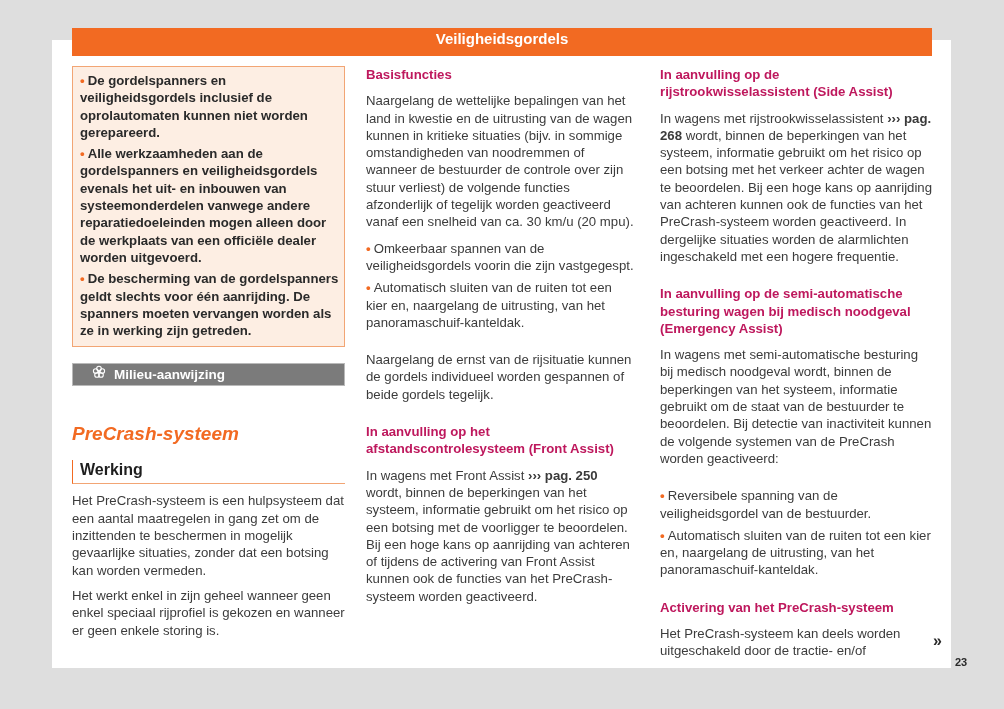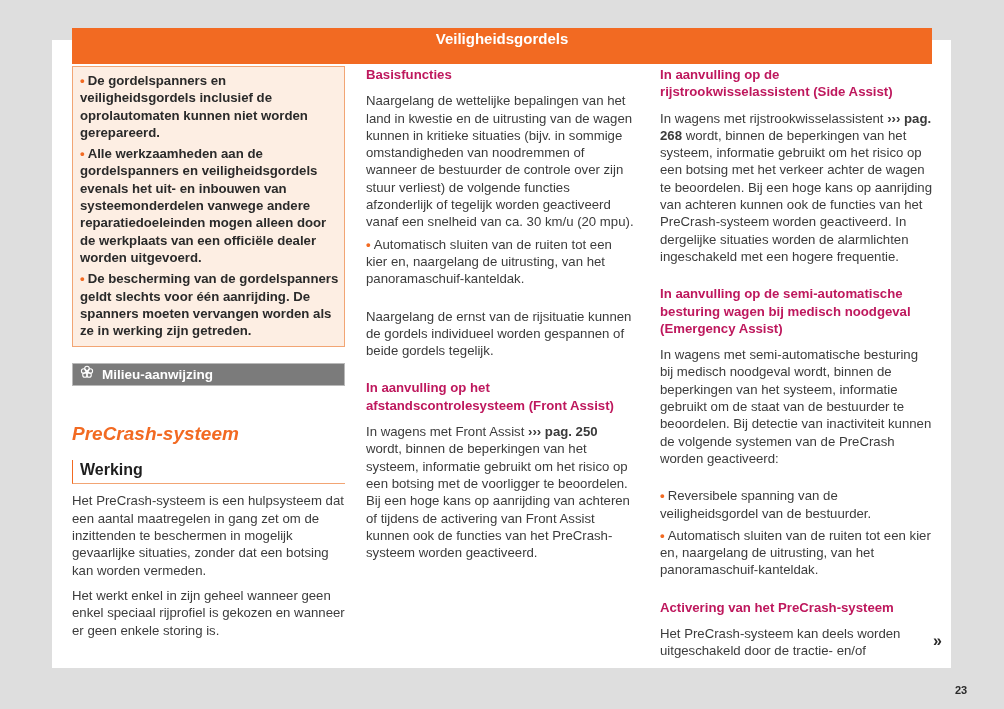--- a/index.html
+++ b/index.html
@@ -1,39 +1,39 @@
 <!DOCTYPE html>
 <html><head>
 <meta charset="utf-8">
 <style>
   * { box-sizing: border-box; margin: 0; padding: 0; }
   html, body { width: 1004px; height: 709px; background: #dedede; overflow: hidden; }
   body { position: relative; font-family: "DejaVu Sans", "Liberation Sans", sans-serif; color: #3a3a3a; }
   .page { position: absolute; left: 52px; top: 40px; width: 899px; height: 628px; background: #ffffff; }
-  .header-bar { position: absolute; left: 72px; top: 28px; width: 860px; height: 36px; background: #f26a22; color: #fff;
+  .header-bar { position: absolute; left: 72px; top: 28px; width: 860px; height: 28px; background: #f26a22; color: #fff;
     font-family: "Liberation Sans", sans-serif; font-weight: bold; font-size: 15px; line-height: 22px; text-align: center; }
   .col { position: absolute; top: 66px; font-family: "Liberation Sans", sans-serif; font-size: 13.2px; line-height: 17.3px; color: #3c3c3c; }
   .col1 { left: 72px; width: 273px; }
   .col2 { left: 366px; width: 270px; }
   .col3 { left: 660px; width: 272px; }
   .warn-box { background: #fdeee3; border: 1.5px solid #f2a574; padding: 5px 4px 3px 7px; color: #2a2a2a; font-weight: bold; }
   .warn-box p { margin-bottom: 4px; }
   .dot { color: #f26a22; font-weight: bold; margin-right: 3px; }
   .env-box { margin-top: 16px; border: 1px solid #b9b9b9; background: #ededed; }
-  .env-head { background: #7b7b7b; color: #fff; font-weight: bold; font-size: 13.5px; padding: 1px 7px; height: 21px; line-height: 19px; display: flex; align-items: center; gap: 8px; }
+  .env-head { background: #7b7b7b; color: #fff; font-weight: bold; font-size: 13.5px; padding: 1px 19px; height: 21px; line-height: 19px; display: flex; align-items: center; gap: 8px; }
   .env-body { padding: 2px 7px 3px 7px; font-weight: bold; color: #2a2a2a; }
   .sec-title { margin-top: 36px; color: #f26a22; font-weight: bold; font-size: 19px; line-height: 24px; font-style: italic; }
   .sub-title { margin-top: 14px; border-left: 1.5px solid #f26a22; border-bottom: 1.5px solid #f2a574; padding: 0 0 3px 7px; font-weight: bold; font-size: 16px; color: #1e1e1e; line-height: 20px; }
   .para { margin-top: 8px; }
   .h4 { font-weight: bold; color: #be185d; }
   .gap { margin-top: 9px; }
   .gap-l { margin-top: 20px; }
   .bullet { margin-top: 5px; }
   .ref { font-weight: bold; color: #3a3a3a; }
-  .page-num { position: absolute; left: 955px; top: 684px; font-family: "Liberation Sans", sans-serif; font-weight: bold; font-size: 11px; color: #2a2a2a; }
+  .page-num { position: absolute; left: 955px; top: 656px; font-family: "Liberation Sans", sans-serif; font-weight: bold; font-size: 11px; color: #2a2a2a; }
   .next-arrow { position: absolute; left: 933px; top: 632px; font-family: "Liberation Sans", sans-serif; font-weight: bold; font-size: 16px; color: #2a2a2a; }
 </style>
 </head>
 <body>
 
 <div class="page"></div>
 <div class="header-bar">Veiligheidsgordels</div>
 
 <div class="col col1">
   <div class="warn-box">
@@ -62,20 +62,21 @@
 
   <div class="sec-title">PreCrash-systeem</div>
   <div class="sub-title">Werking</div>
   <p class="para">Het PreCrash-systeem is een hulpsysteem dat een aantal maatregelen in gang zet om de inzittenden te beschermen in mogelijk gevaarlijke situaties, zonder dat een botsing kan worden vermeden.</p>
   <p class="para">Het werkt enkel in zijn geheel wanneer geen enkel speciaal rijprofiel is gekozen en wanneer er geen enkele storing is.</p>
 </div>
 
 <div class="col col2">
   <div class="h4">Basisfuncties</div>
   <p class="gap">Naargelang de wettelijke bepalingen van het land in kwestie en de uitrusting van de wagen kunnen in kritieke situaties (bijv. in sommige omstandigheden van noodremmen of wanneer de bestuurder de controle over zijn stuur verliest) de volgende functies afzonderlijk of tegelijk worden geactiveerd vanaf een snelheid van ca. 30 km/u (20 mpu).</p>
+  <p class="gap"><span class="dot">•</span><span>Omkeerbaar spannen van de veiligheidsgordels voorin die zijn vastgegespt.</span></p>
   <p class="bullet"><span class="dot">•</span><span>Automatisch sluiten van de ruiten tot een kier en, naargelang de uitrusting, van het panoramaschuif-kanteldak.</span></p>
   <p class="gap-l">Naargelang de ernst van de rijsituatie kunnen de gordels individueel worden gespannen of beide gordels tegelijk.</p>
 
   <div class="h4 gap-l">In aanvulling op het afstandscontrolesysteem (Front Assist)</div>
   <p class="gap"><span>In wagens met Front Assist </span><span class="ref">››› pag. 250</span><span> wordt, binnen de beperkingen van het systeem, informatie gebruikt om het risico op een botsing met de voorligger te beoordelen. Bij een hoge kans op aanrijding van achteren of tijdens de activering van Front Assist kunnen ook de functies van het PreCrash-systeem worden geactiveerd.</span></p>
 </div>
 
 <div class="col col3">
   <div class="h4">In aanvulling op de rijstrookwisselassistent (Side Assist)</div>
   <p class="gap"><span>In wagens met rijstrookwisselassistent </span><span class="ref">››› pag. 268</span><span> wordt, binnen de beperkingen van het systeem, informatie gebruikt om het risico op een botsing met het verkeer achter de wagen te beoordelen. Bij een hoge kans op aanrijding van achteren kunnen ook de functies van het PreCrash-systeem worden geactiveerd. In dergelijke situaties worden de alarmlichten ingeschakeld met een hogere frequentie.</span></p>

